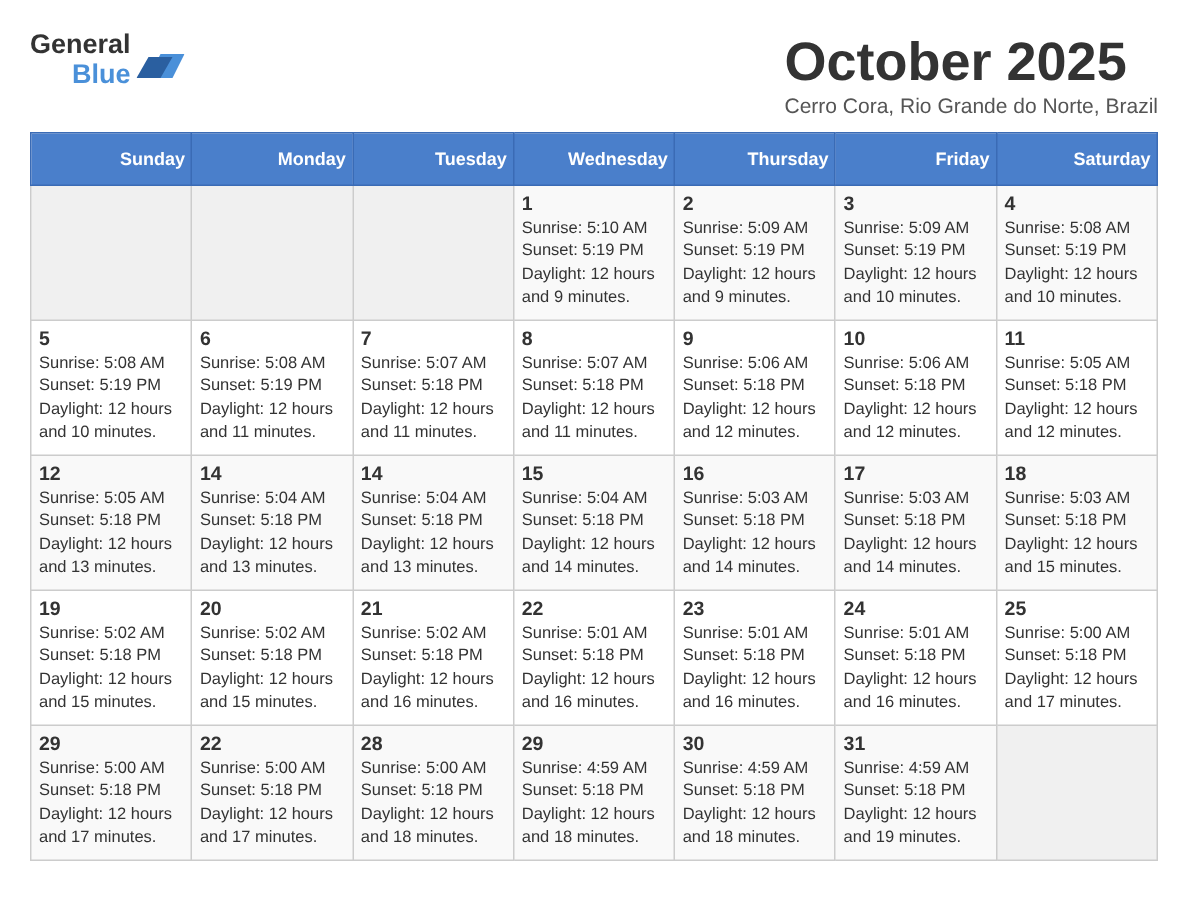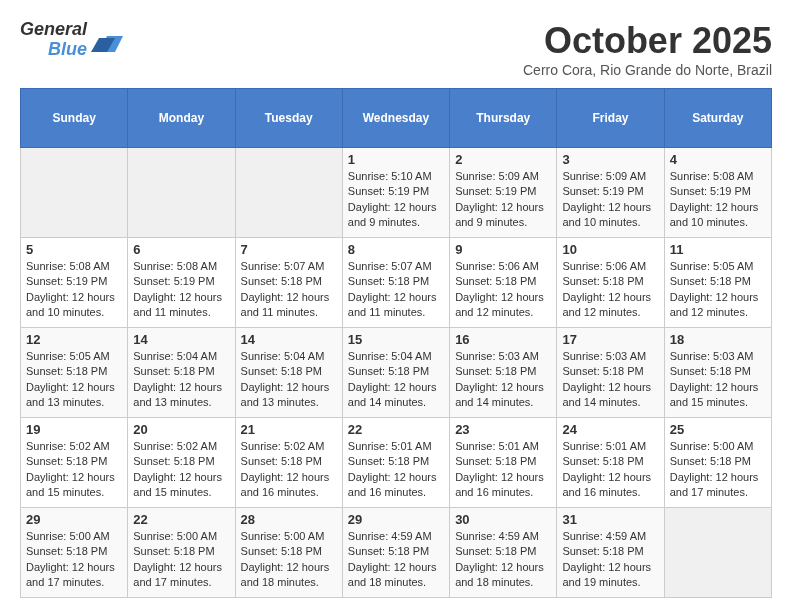--- a/index.html
+++ b/index.html
@@ -17,61 +17,60 @@
       margin-bottom: 10px;
     }
     .logo {
       display: flex;
       align-items: center;
     }
     .logo-text {
       display: flex;
       flex-direction: column;
       line-height: 1.1;
-      font-style: italic;
     }
     .logo-general {
       font-size: 18px;
       font-weight: bold;
       color: #333;
     }
     .logo-blue {
       font-size: 18px;
       font-weight: bold;
       color: #4a90d9;
       text-align: right;
     }
     .logo-icon {
       width: 32px;
       height: 32px;
       margin-left: 4px;
     }
     .title-section {
-      text-align: right;
+      text-align: left;
       margin-left: 36px;
     }
     .month-title {
       font-size: 36px;
       font-weight: bold;
       color: #333;
     }
     .subtitle {
       font-size: 14px;
       color: #555;
     }
     .calendar {
       width: 100%;
       border-collapse: collapse;
       font-size: 11px;
     }
     .calendar thead th {
       background: #4a7fcb;
       color: #fff;
-      padding: 22px 4px;
-      text-align: center;
+      padding: 10px 4px;
+      text-align: right;
       font-weight: bold;
       font-size: 12px;
       border: 1px solid #3a6bb5;
     }
     .calendar tbody td {
       border: 1px solid #ccc;
       vertical-align: top;
       padding: 4px 5px;
       width: 107px;
       height: 90px;

